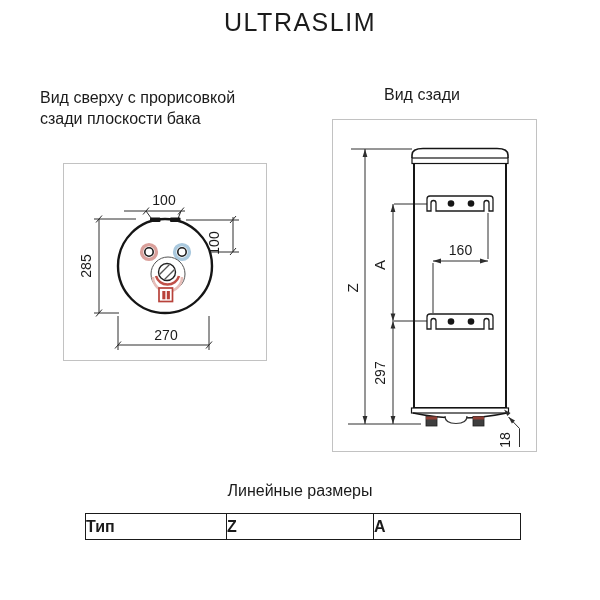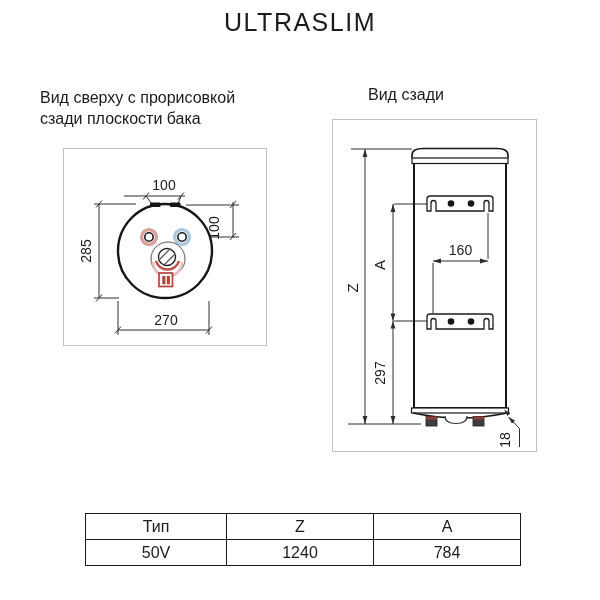--- a/index.html
+++ b/index.html
@@ -6,32 +6,32 @@
   .page{
     position:relative;width:600px;height:600px;background:#ffffff;
     font-family:"Liberation Sans",sans-serif;color:#1b1b1b;overflow:hidden;
   }
   .title{
     position:absolute;top:8px;left:0;width:600px;text-align:center;
     font-size:25px;font-weight:400;letter-spacing:1.5px;color:#1b1b1b;
   }
   .caption{position:absolute;font-size:16px;line-height:21px;text-align:left;color:#1b1b1b;}
   .caption-top{left:40px;top:87px;width:252px;}
-  .caption-rear{left:368px;top:84px;width:150px;}
+  .caption-rear{left:384px;top:84px;width:150px;}
   .panel{position:absolute;border:1px solid #c2c2c2;background:#fff;}
-  .panel-top{left:63px;top:148px;width:202px;height:196px;}
+  .panel-top{left:63px;top:163px;width:202px;height:196px;}
   .panel-rear{left:332px;top:119px;width:203px;height:331px;}
   .table-title{position:absolute;left:150px;top:482px;width:300px;text-align:center;font-size:16px;}
   table.dims{
     position:absolute;left:85px;top:513px;width:432px;border-collapse:collapse;
     table-layout:fixed;font-size:16px;
   }
   table.dims td{
-    border:1.5px solid #1a1a1a;height:25px;text-align:center;vertical-align:middle;
-    padding:0;color:#1b1b1b;
+    border:1.5px solid #1a1a1a;height:25px;vertical-align:middle;
+    padding:0;color:#1b1b1b;font-weight:bold;
   }
   td.c0{width:140px}td.c1{width:146px}td.c2{width:146px}
   svg{display:block}
   svg text{font-family:"Liberation Sans",sans-serif;fill:#1b1b1b;}
   .dln{stroke:#2e2e2e;stroke-width:1;fill:none;}
   .arr{fill:#2e2e2e;stroke:none;}
   .bold{stroke:#151515;fill:none;}
 </style>
 </head>
 <body>
@@ -186,29 +186,25 @@
 
       <g>
         <polygon class="arr" points="171,289.5 177.5,292.9 174.4,296"></polygon>
         <polygon class="arr" points="175.5,297 182,300.4 178.9,303.5"></polygon>
         <path class="dln" d="M 175.5 297 L 186.5 308.5 L 186.5 327"></path>
         <text transform="translate(177 320) rotate(-90)" text-anchor="middle" font-size="14">18</text>
       </g>
     </svg>
   </div>
 
+  <div class="table-title">Линейные размеры</div>
 
   <table class="dims">
     <tbody>
       <tr>
         <td class="c0">Тип</td>
         <td class="c1">Z</td>
         <td class="c2">A</td>
       </tr>
-      <tr>
-        <td>50V</td>
-        <td>1240</td>
-        <td>784</td>
-      </tr>
     </tbody>
   </table>
 
 </div>
 
 </body></html>

